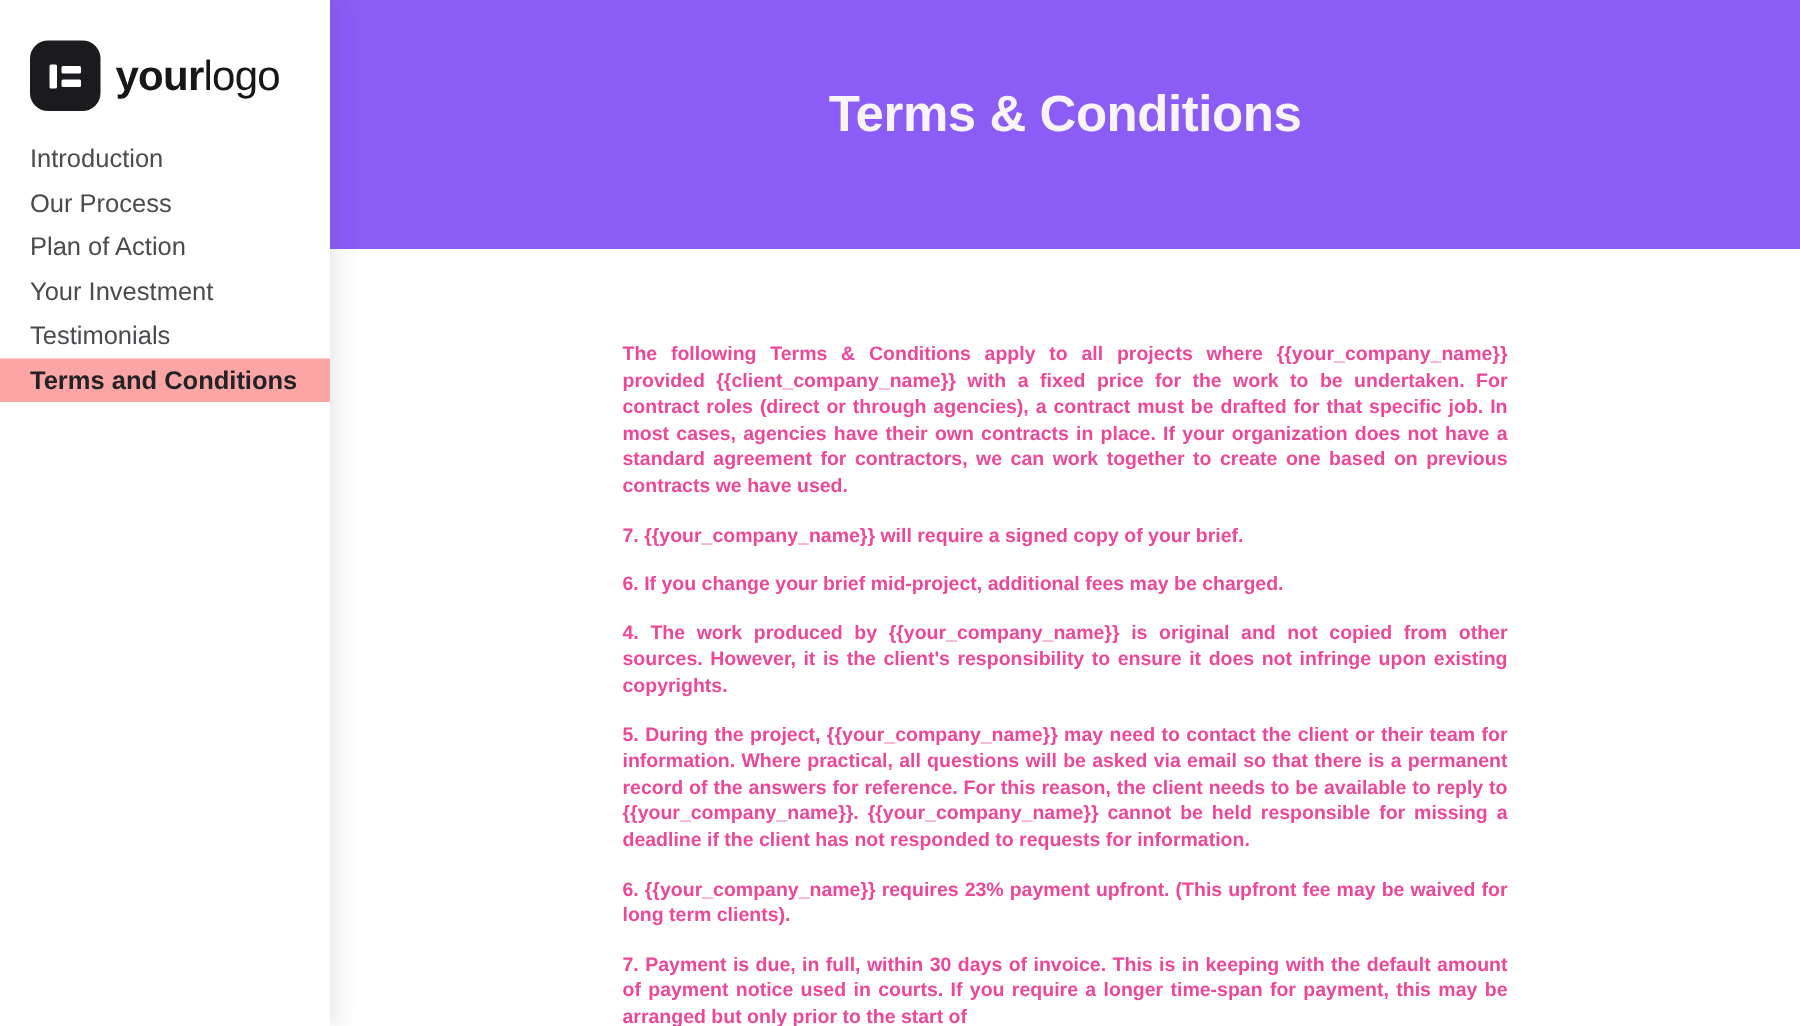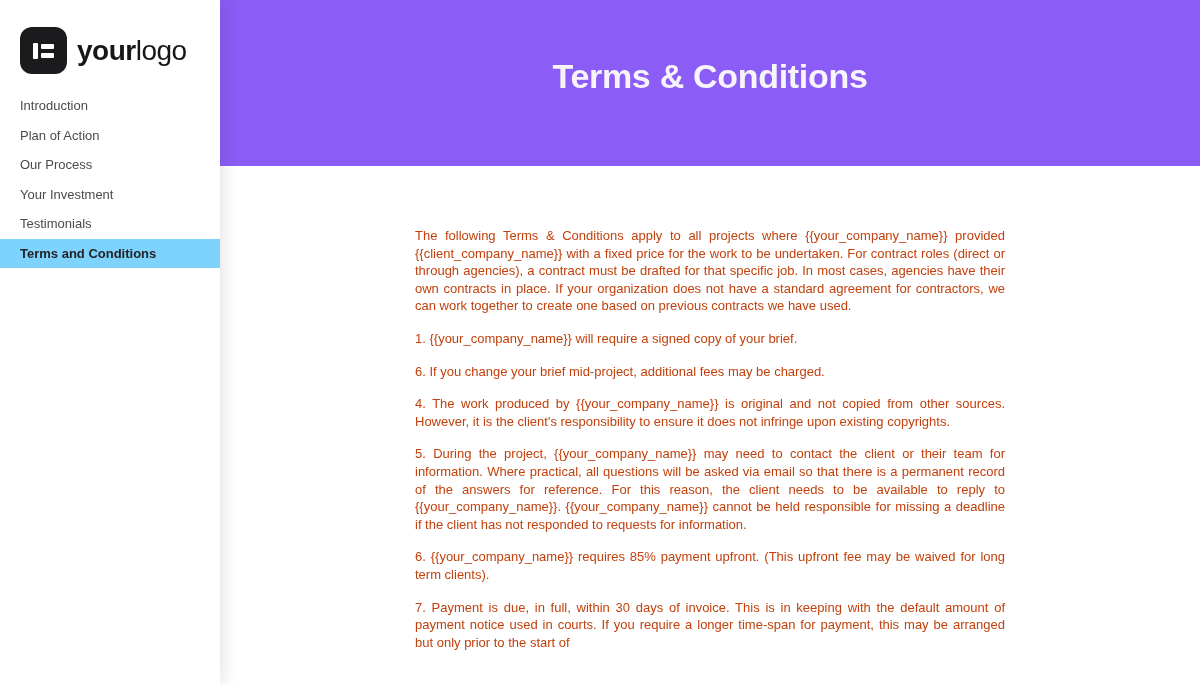--- a/index.html
+++ b/index.html
@@ -37,27 +37,27 @@
   .logo-badge .bar-h1 { top: 17px; }
   .logo-badge .bar-h2 { top: 26px; }
   .logo-text { font-size: 28px; color: #17171a; letter-spacing: -0.5px; white-space: nowrap; }
   .logo-text .bold { font-weight: 700; }
   .logo-text .light { font-weight: 400; }
 
   .nav { margin-top: 17px; }
   .nav-item {
     display: block;
     padding: 8px 20px;
-    font-size: 13px; line-height: 13.5px;
+    font-size: 17px; line-height: 13.5px;
     color: #4a4a4f;
     cursor: pointer;
     text-decoration: none;
   }
   .nav-item.active {
-    background: #7dd3fc;
+    background: #fca5a5;
     color: #232327;
     font-weight: 700;
   }
 
   
   .main { flex: 1; height: 684px; background: #ffffff; overflow: hidden; }
   .hero {
     height: 166px;
     background: #8b5cf6;
     display: flex; align-items: center; justify-content: center;
@@ -69,59 +69,60 @@
     letter-spacing: -0.3px;
   }
   .doc {
     width: 590px;
     margin: 0 auto;
     padding-top: 61px;
   }
   .doc p {
     font-size: 13px;
     line-height: 17.6px;
-    color: #c2410c;
+    color: #ec4899;
     text-align: justify;
     margin-bottom: 15px;
+    font-weight: bold;
   }
 </style>
 </head>
 <body>
 
 <div class="app">
 
   <aside class="sidebar">
     <div class="logo">
       <span class="logo-badge">
         <span class="bar-v"></span>
           <span class="bar-h1"></span>
           <span class="bar-h2"></span>
       </span>
       <span class="logo-text"><span class="bold">your</span><span class="light">logo</span></span>
     </div>
 
     <nav class="nav">
       <a class="nav-item">Introduction</a>
+      <a class="nav-item">Our Process</a>
       <a class="nav-item">Plan of Action</a>
-      <a class="nav-item">Our Process</a>
       <a class="nav-item">Your Investment</a>
       <a class="nav-item">Testimonials</a>
       <a class="nav-item active">Terms and Conditions</a>
     </nav>
   </aside>
 
   <main class="main">
     <header class="hero">
       <h1 class="hero-title">Terms &amp; Conditions</h1>
     </header>
 
     <section class="doc">
       <p>The following Terms &amp; Conditions apply to all projects where {{your_company_name}} provided {{client_company_name}}  with a fixed price for the work to be undertaken. For contract roles (direct or through agencies), a contract must be drafted for that specific job. In most cases, agencies have their own contracts in place. If your organization does not have a standard agreement for contractors, we can work together to create one based on previous contracts we have used.</p>
-      <p>1. {{your_company_name}} will require a signed copy of your brief.</p>
+      <p>7. {{your_company_name}} will require a signed copy of your brief.</p>
       <p>6. If you change your brief mid-project, additional fees may be charged.</p>
       <p>4. The work produced by {{your_company_name}} is original and not copied from other sources. However, it is the client's responsibility to ensure it does not infringe upon existing copyrights.</p>
       <p>5. During the project, {{your_company_name}} may need to contact the client or their team for information. Where practical, all questions will be asked via email so that there is a permanent record of the answers for reference. For this reason, the client needs to be available to reply to {{your_company_name}}. {{your_company_name}} cannot be held responsible for missing a deadline if the client has not responded to requests for information.</p>
-      <p>6. {{your_company_name}} requires 85% payment upfront. (This upfront fee may be waived for long term clients).</p>
+      <p>6. {{your_company_name}} requires 23% payment upfront. (This upfront fee may be waived for long term clients).</p>
       <p>7. Payment is due, in full, within 30 days of invoice. This is in keeping with the default amount of payment notice used in courts. If you require a longer time-span for payment, this may be arranged but only prior to the start of</p>
     </section>
   </main>
 
 </div>
 
 </body></html>

